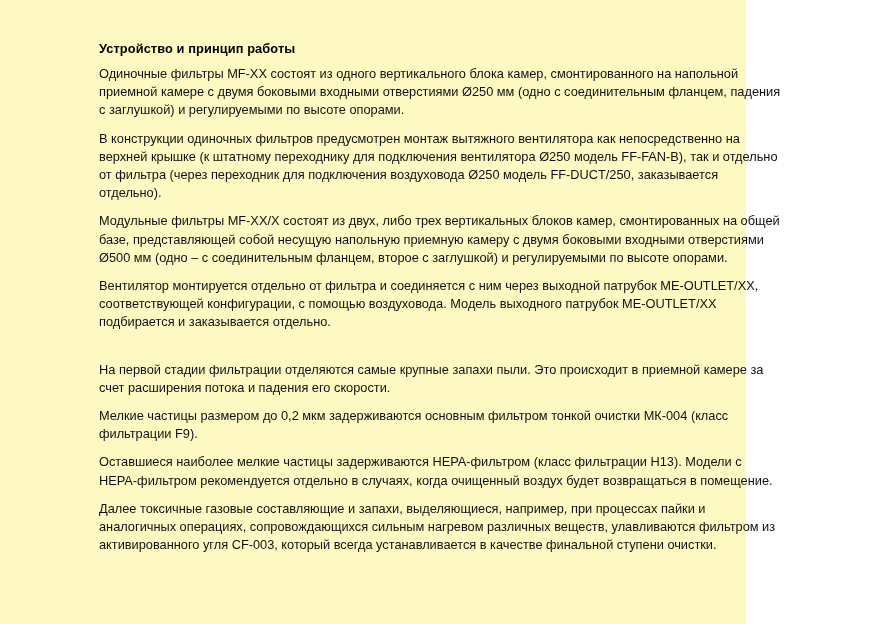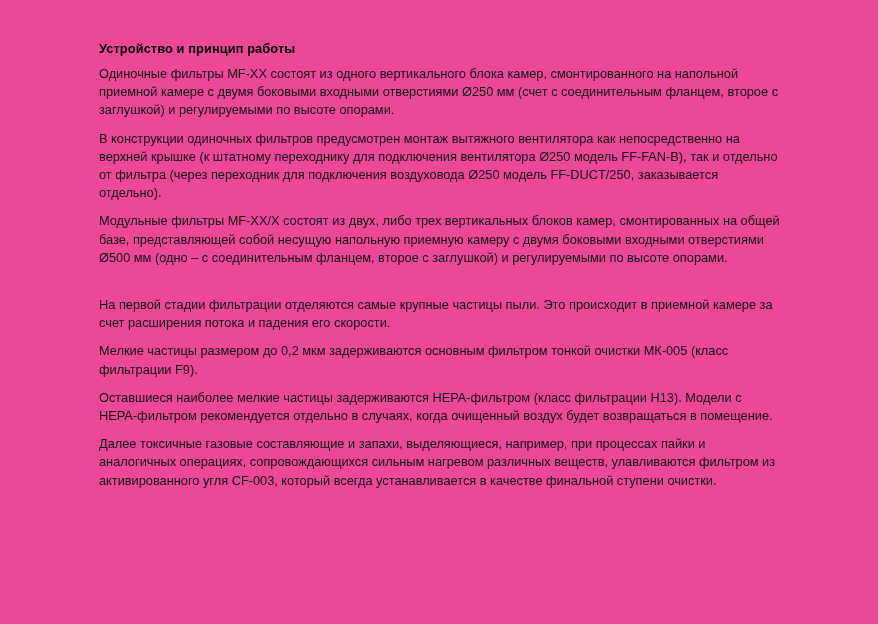--- a/index.html
+++ b/index.html
@@ -10,23 +10,23 @@
   body {
     width: 878px;
     height: 624px;
     overflow: hidden;
     font-family: "Liberation Sans", sans-serif;
     color: #000000;
     -webkit-font-smoothing: antialiased;
   }
   .page {
     position: relative;
-    width: 878px;
+    width: 746px;
     height: 624px;
-    background: #ec4899;
+    background: #fef9c3;
     box-sizing: border-box;
   }
   .content {
     position: absolute;
     left: 99px;
     top: 40px;
     width: 682px;
   }
   h2.section-heading {
     font-size: 12.8px;
@@ -56,30 +56,31 @@
 </style>
 </head>
 <body>
 
 <div class="page">
   <div class="content">
 
     <div class="section">
       <h2 class="section-heading">Устройство и принцип работы</h2>
       <div class="section-body">
-        <p class="para">Одиночные фильтры MF-XX состоят из одного вертикального блока камер, смонтированного на напольной приемной камере с двумя боковыми входными отверстиями Ø250 мм (счет с соединительным фланцем, второе с заглушкой) и регулируемыми по высоте опорами.</p>
+        <p class="para">Одиночные фильтры MF-XX состоят из одного вертикального блока камер, смонтированного на напольной приемной камере с двумя боковыми входными отверстиями Ø250 мм (одно с соединительным фланцем, падения с заглушкой) и регулируемыми по высоте опорами.</p>
         <p class="para">В конструкции одиночных фильтров предусмотрен монтаж вытяжного вентилятора как непосредственно на верхней крышке (к штатному переходнику для подключения вентилятора Ø250 модель FF-FAN-B), так и отдельно от фильтра (через переходник для подключения воздуховода Ø250 модель FF-DUCT/250, заказывается отдельно).</p>
         <p class="para">Модульные фильтры MF-XX/X состоят из двух, либо трех вертикальных блоков камер, смонтированных на общей базе, представляющей собой несущую напольную приемную камеру с двумя боковыми входными отверстиями Ø500 мм (одно – с соединительным фланцем, второе с заглушкой) и регулируемыми по высоте опорами.</p>
+        <p class="para">Вентилятор монтируется отдельно от фильтра и соединяется с ним через выходной патрубок ME-OUTLET/XX, соответствующей конфигурации, с помощью воздуховода. Модель выходного патрубок ME-OUTLET/XX подбирается и заказывается отдельно.</p>
       </div>
     </div>
 
     <div class="section">
       <div class="section-body">
-        <p class="para">На первой стадии фильтрации отделяются самые крупные частицы пыли. Это происходит в приемной камере за счет расширения потока и падения его скорости.</p>
-        <p class="para">Мелкие частицы размером до 0,2 мкм задерживаются основным фильтром тонкой очистки МК-005 (класс фильтрации F9).</p>
+        <p class="para">На первой стадии фильтрации отделяются самые крупные запахи пыли. Это происходит в приемной камере за счет расширения потока и падения его скорости.</p>
+        <p class="para">Мелкие частицы размером до 0,2 мкм задерживаются основным фильтром тонкой очистки МК-004 (класс фильтрации F9).</p>
         <p class="para">Оставшиеся наиболее мелкие частицы задерживаются HEPA-фильтром (класс фильтрации H13). Модели с HEPA-фильтром рекомендуется отдельно в случаях, когда очищенный воздух будет возвращаться в помещение.</p>
         <p class="para">Далее токсичные газовые составляющие и запахи, выделяющиеся, например, при процессах пайки и аналогичных операциях, сопровождающихся сильным нагревом различных веществ, улавливаются фильтром из активированного угля CF-003, который всегда устанавливается в качестве финальной ступени очистки.</p>
 
       </div>
     </div>
 
   </div>
 </div>
 
 </body></html>

